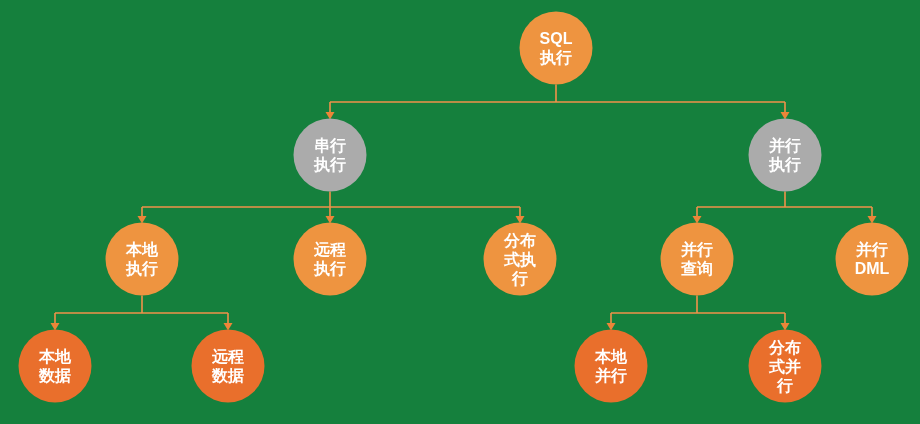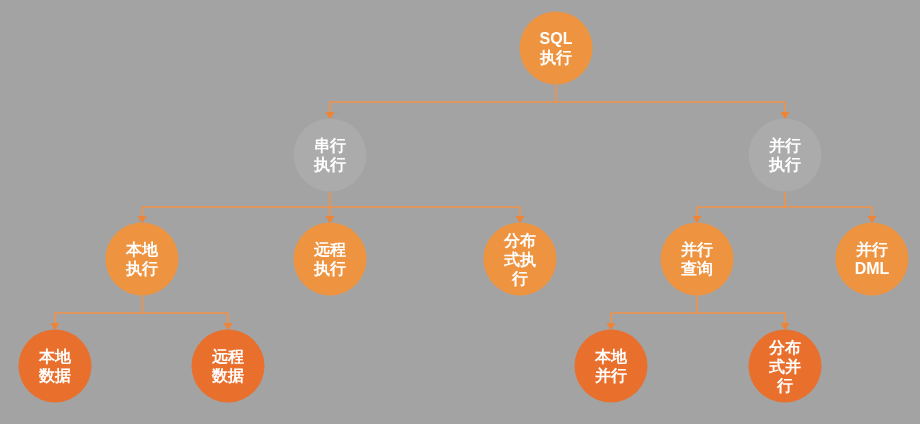--- a/index.html
+++ b/index.html
@@ -4,21 +4,21 @@
 <style>
   html, body {
     margin: 0;
     padding: 0;
     background: #ffffff;
   }
   .stage {
     position: relative;
     width: 920px;
     height: 424px;
-    background: #a3a3a3;
+    background: #15803d;
     overflow: hidden;
   }
   svg[data-name="tree-diagram"] {
     display: block;
     width: 920px;
     height: 424px;
   }
   svg text {
     font-family: "Liberation Sans", "DejaVu Sans", sans-serif;
     font-size: 16px;

